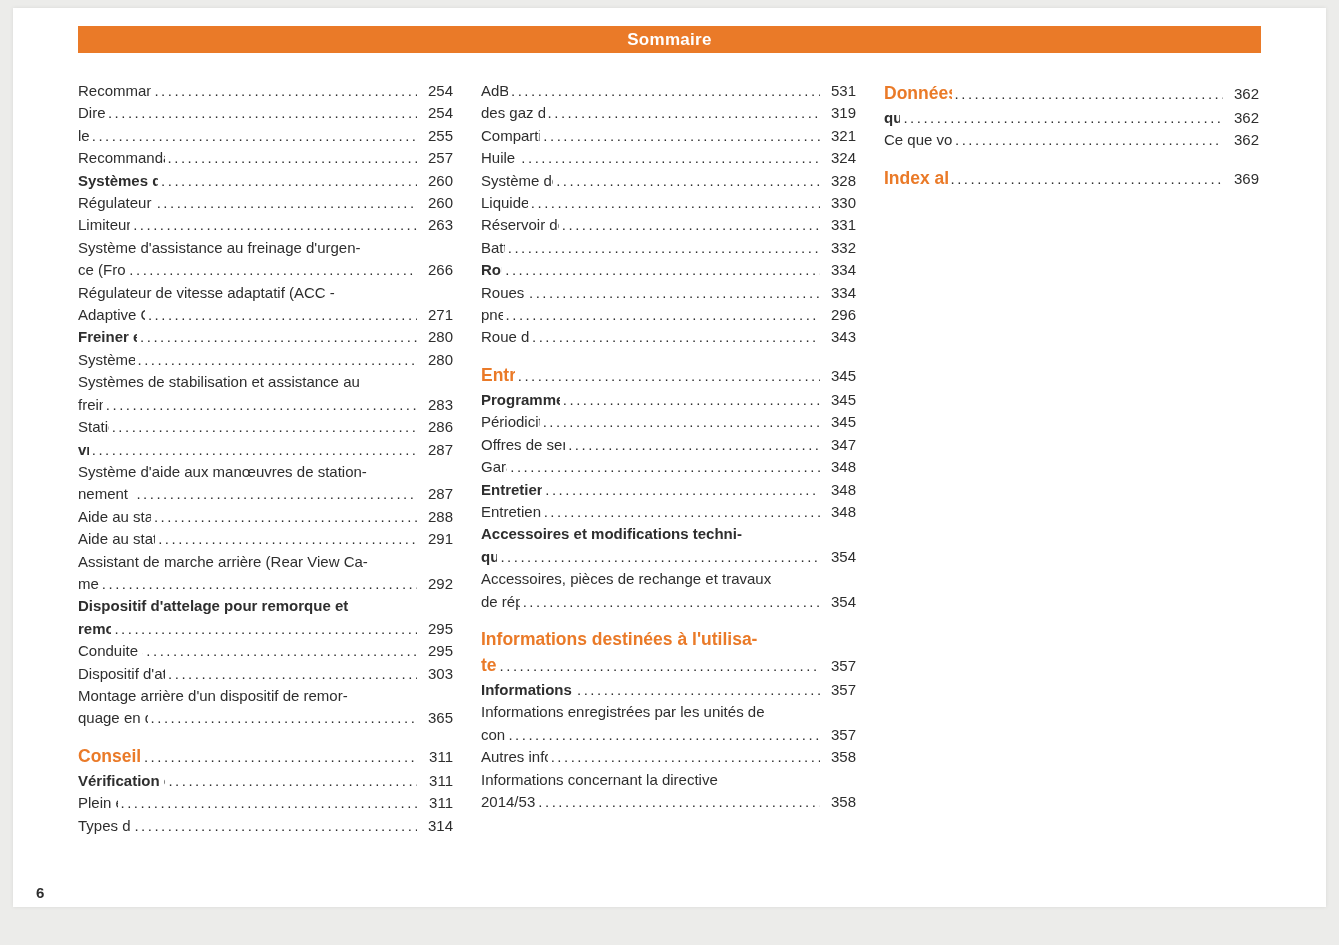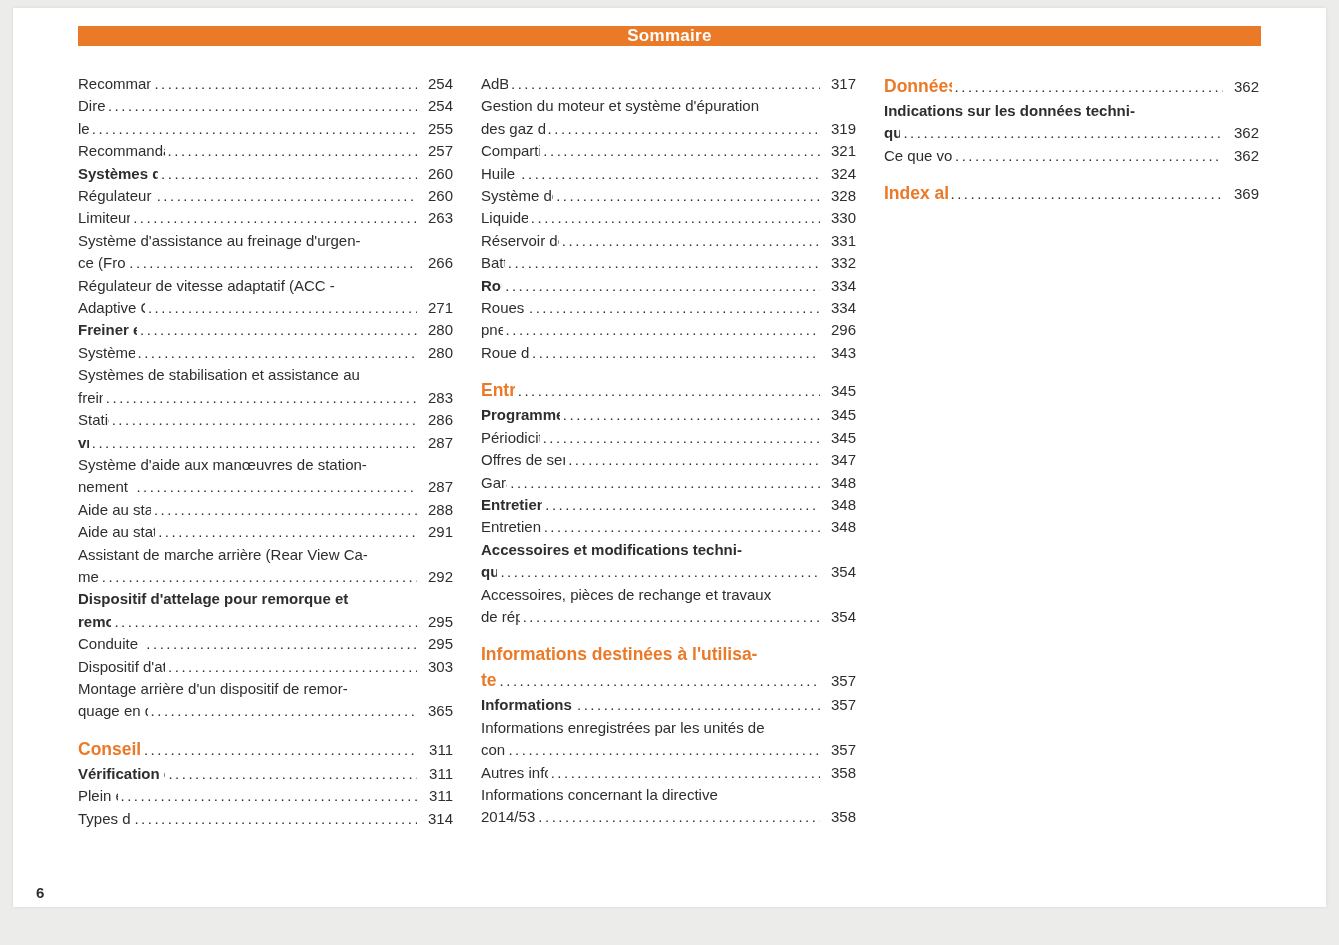--- a/index.html
+++ b/index.html
@@ -20,21 +20,21 @@
     position: absolute;
     left: 13px;
     top: 8px;
     width: 1313px;
     height: 899px;
     background: #ffffff;
     box-shadow: 0 0 4px rgba(0,0,0,0.08);
   }
   .titlebar {
     margin: 18px 65px 0 65px;
-    height: 20px;
+    height: 27px;
     background: var(--accent);
     display: flex;
     align-items: center;
     justify-content: center;
   }
   .titlebar span {
     color: #ffffff;
     font-weight: 700;
     font-size: 17px;
     letter-spacing: 0.3px;
@@ -304,25 +304,24 @@
             <span class="dots"></span>
             <span class="pg">314</span>
           </span>
         </div>
       </div>
     <div class="col">
         <div class="entry normal">
           <span class="lastline">
             <span class="lbl">AdBlue®</span>
             <span class="dots"></span>
-            <span class="pg">317</span>
-          </span>
-        </div>
-        <div class="entry normal">
-          <span class="wrap-line">Gestion du moteur et système d'épuration</span>
+            <span class="pg">531</span>
+          </span>
+        </div>
+        <div class="entry normal">
           <span class="lastline">
             <span class="lbl">des gaz d'échappement</span>
             <span class="dots"></span>
             <span class="pg">319</span>
           </span>
         </div>
         <div class="entry normal">
           <span class="lastline">
             <span class="lbl">Compartiment-moteur</span>
             <span class="dots"></span>
@@ -498,21 +497,20 @@
       </div>
     <div class="col">
         <div class="entry heading">
           <span class="lastline">
             <span class="lbl">Données techniques</span>
             <span class="dots"></span>
             <span class="pg">362</span>
           </span>
         </div>
         <div class="entry bold">
-          <span class="wrap-line">Indications sur les données techni-</span>
           <span class="lastline">
             <span class="lbl">ques</span>
             <span class="dots"></span>
             <span class="pg">362</span>
           </span>
         </div>
         <div class="entry normal">
           <span class="lastline">
             <span class="lbl">Ce que vous devez savoir</span>
             <span class="dots"></span>

